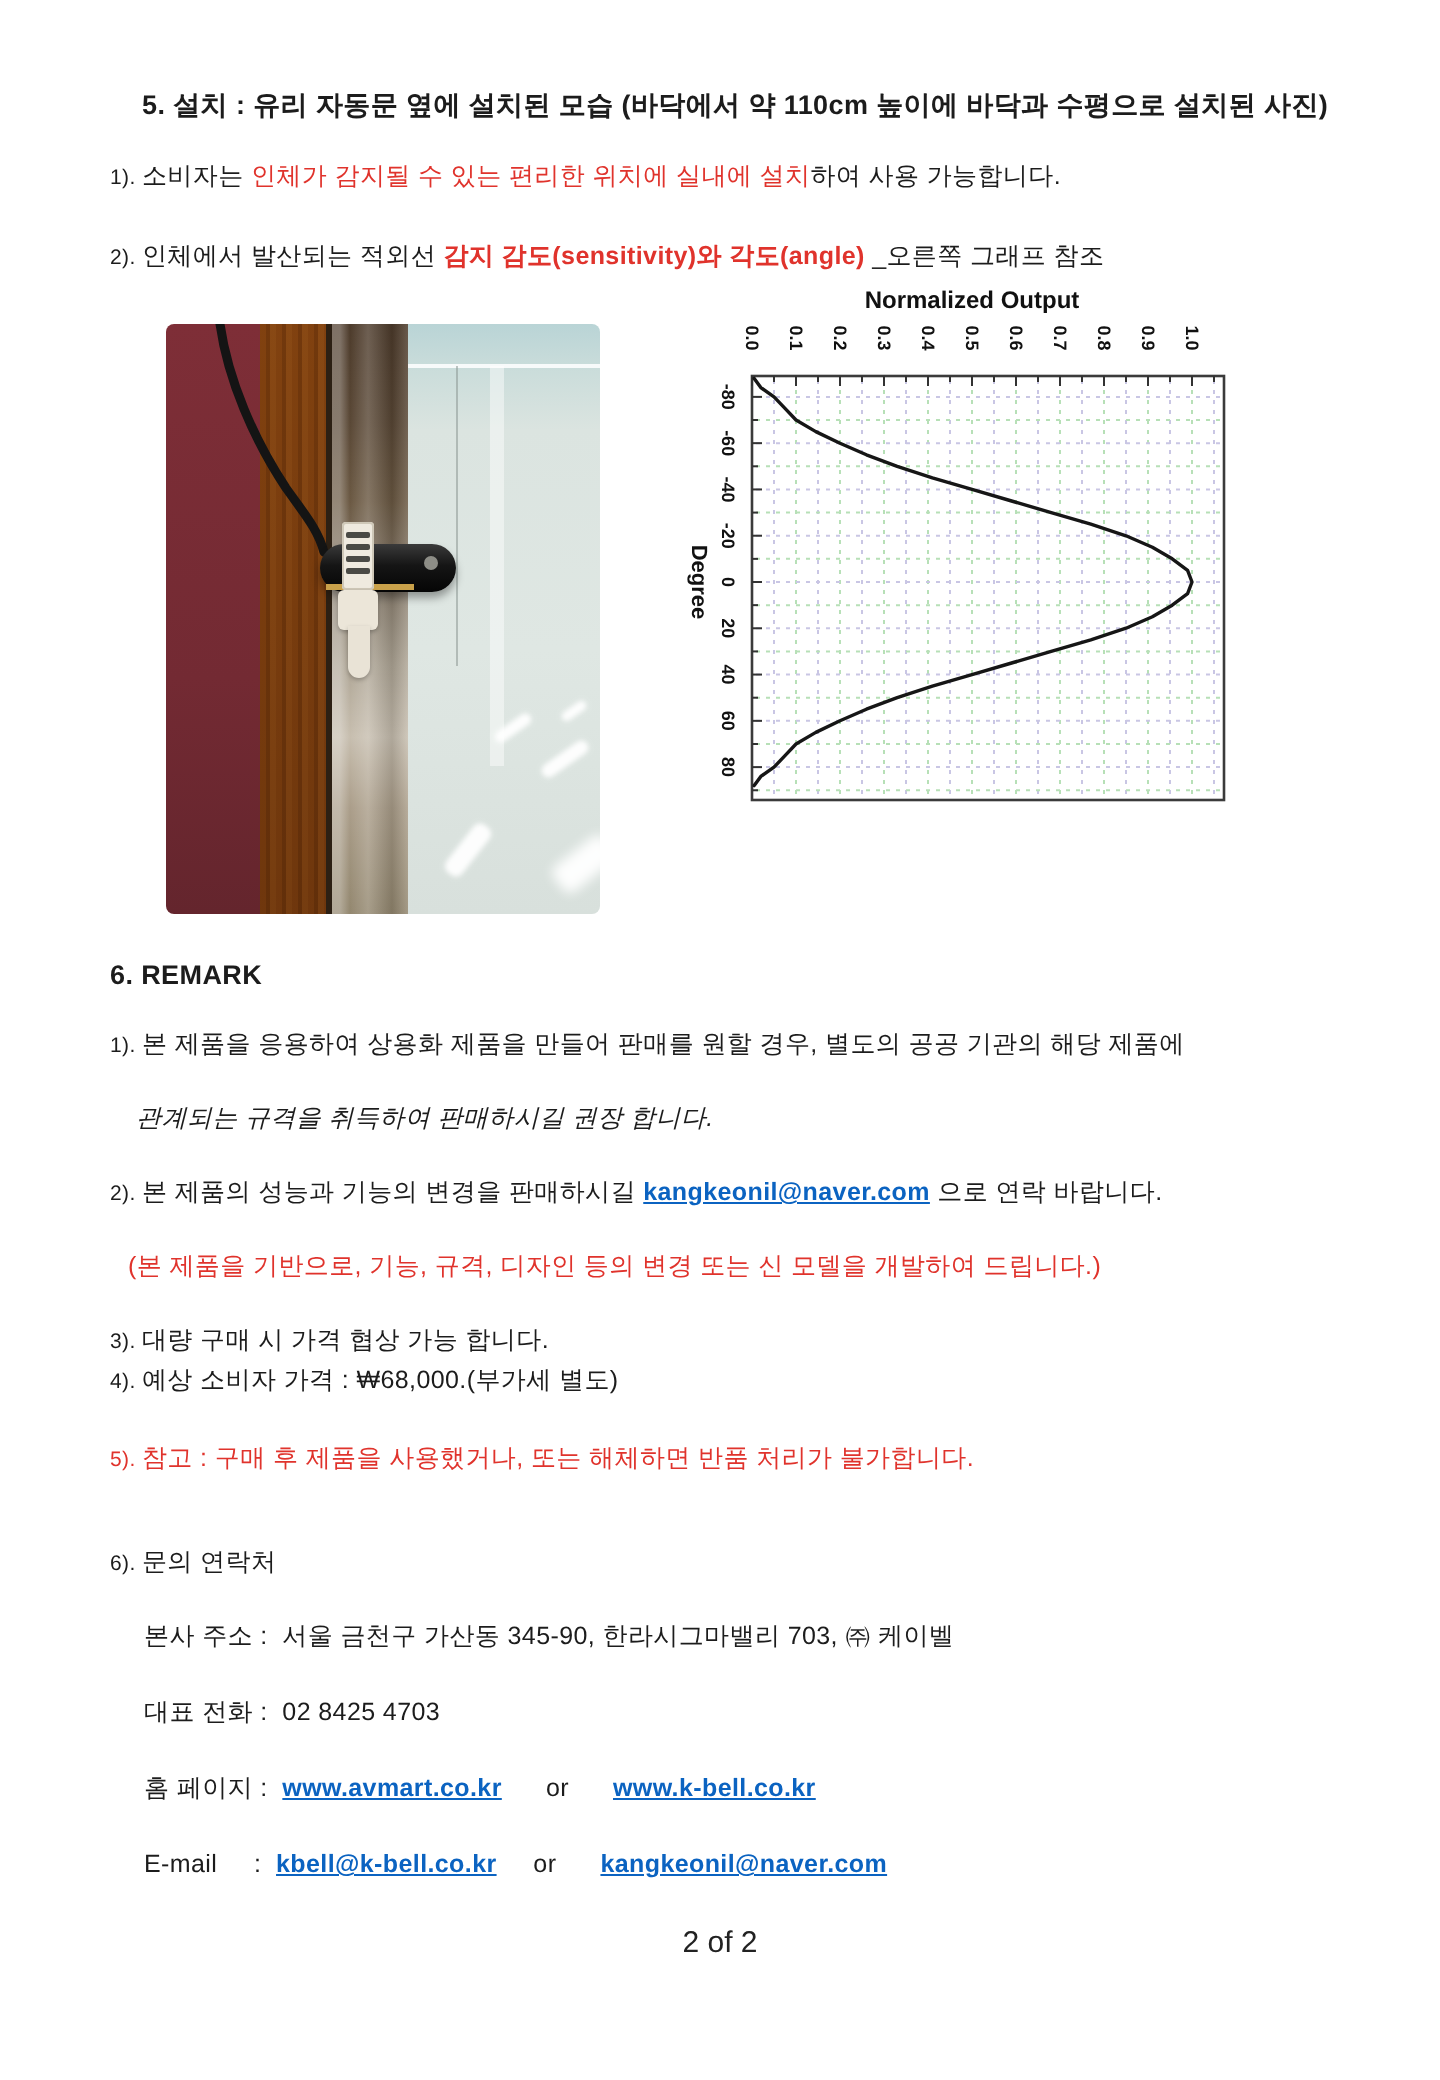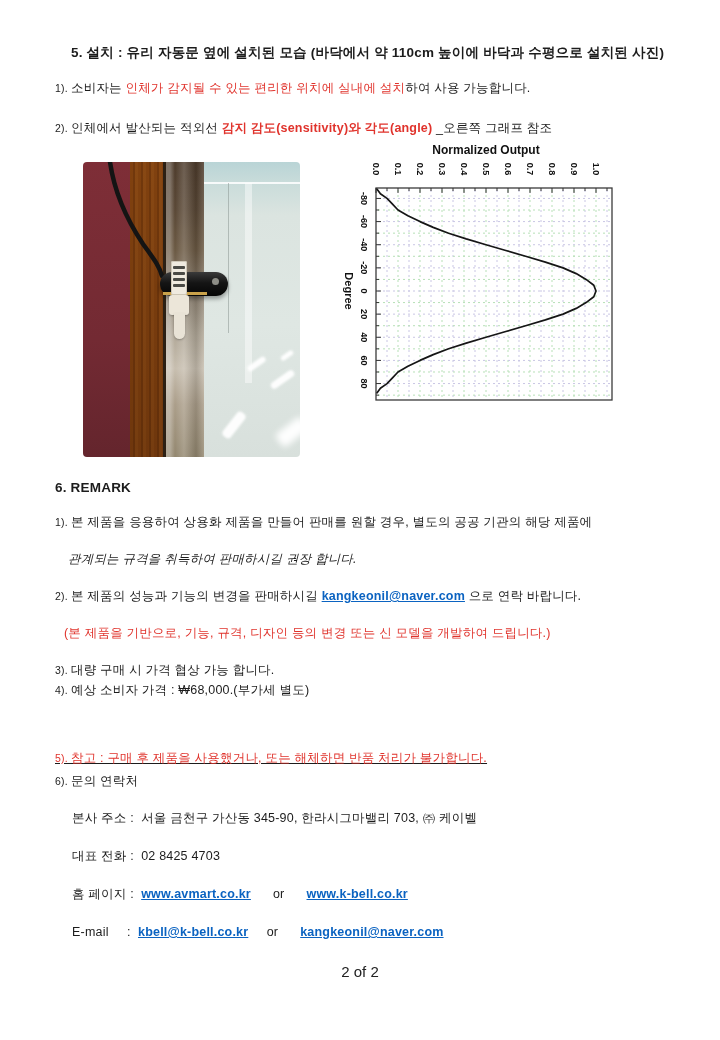--- a/index.html
+++ b/index.html
@@ -196,21 +196,21 @@
         <path d="M39.1,47.2 L42.4,51.8 L49.0,56.4 L54.5,62.2 L60.0,68.0 L69.9,73.8 L82.0,79.6 L95.2,85.4 L110.6,91.2 L128.2,96.9 L148.0,102.7 L167.8,108.5 L187.6,114.3 L207.4,120.1 L225.0,125.9 L238.2,131.6 L248.1,137.4 L255.8,143.2 L258.0,149.0 L255.8,154.8 L248.1,160.6 L238.2,166.4 L225.0,172.1 L207.4,177.9 L187.6,183.7 L167.8,189.5 L148.0,195.3 L128.2,201.1 L110.6,206.8 L95.2,212.6 L82.0,218.4 L69.9,224.2 L60.0,230.0 L54.5,235.8 L49.0,241.6 L42.4,246.2 L39.1,250.8" fill="none" stroke="#161616" stroke-width="1.7" stroke-linejoin="round" stroke-linecap="round"></path>
       </svg></div>
 
   <div class="doc-line heading" style="top:479px;">6. REMARK</div>
   <div class="doc-line" style="top:514px;"><span class="num">1). </span><span>본 제품을 응용하여 상용화 제품을 만들어 판매를 원할 경우, 별도의 공공 기관의 해당 제품에</span></div>
   <div class="doc-line" style="top:551px;left:68px;font-style:italic;"><span>관계되는 규격을 취득하여 판매하시길 권장 합니다.</span></div>
   <div class="doc-line" style="top:588px;"><span class="num">2). </span><span>본 제품의 성능과 기능의 변경을 판매하시길 </span><a class="link" href="#">kangkeonil@naver.com</a><span> 으로 연락 바랍니다.</span></div>
   <div class="doc-line" style="top:625px;left:64px;"><span class="red">(본 제품을 기반으로, 기능, 규격, 디자인 등의 변경 또는 신 모델을 개발하여 드립니다.)</span></div>
   <div class="doc-line" style="top:662px;"><span class="num">3). </span><span>대량 구매 시 가격 협상 가능 합니다.</span></div>
   <div class="doc-line" style="top:666px;margin-top:16px;"><span class="num">4). </span><span>예상 소비자 가격 : ₩68,000.(부가세 별도)</span></div>
-  <div class="doc-line" style="top:750px;text-decoration:underline;"><span class="red num">5). </span><span class="red">참고 : 구매 후 제품을 사용했거나, 또는 해체하면 반품 처리가 불가합니다.</span></div>
+  <div class="doc-line" style="top:721px;"><span class="red num">5). </span><span class="red">참고 : 구매 후 제품을 사용했거나, 또는 해체하면 반품 처리가 불가합니다.</span></div>
   <div class="doc-line" style="top:773px;"><span class="num">6). </span><span>문의 연락처</span></div>
   <div class="doc-line" style="top:810px;left:72px;"><span>본사 주소 :  서울 금천구 가산동 345-90, 한라시그마밸리 703, ㈜ 케이벨</span></div>
   <div class="doc-line" style="top:848px;left:72px;"><span>대표 전화 :  02 8425 4703</span></div>
   <div class="doc-line" style="top:886px;left:72px;"><span>홈 페이지 :  </span><a class="link" href="#">www.avmart.co.kr</a><span>      or      </span><a class="link" href="#">www.k-bell.co.kr</a></div>
   <div class="doc-line" style="top:924px;left:72px;"><span>E-mail     :  </span><a class="link" href="#">kbell@k-bell.co.kr</a><span>     or      </span><a class="link" href="#">kangkeonil@naver.com</a></div>
 
   <div class="footer">2 of 2</div>
 </div>
 
 </body></html>

